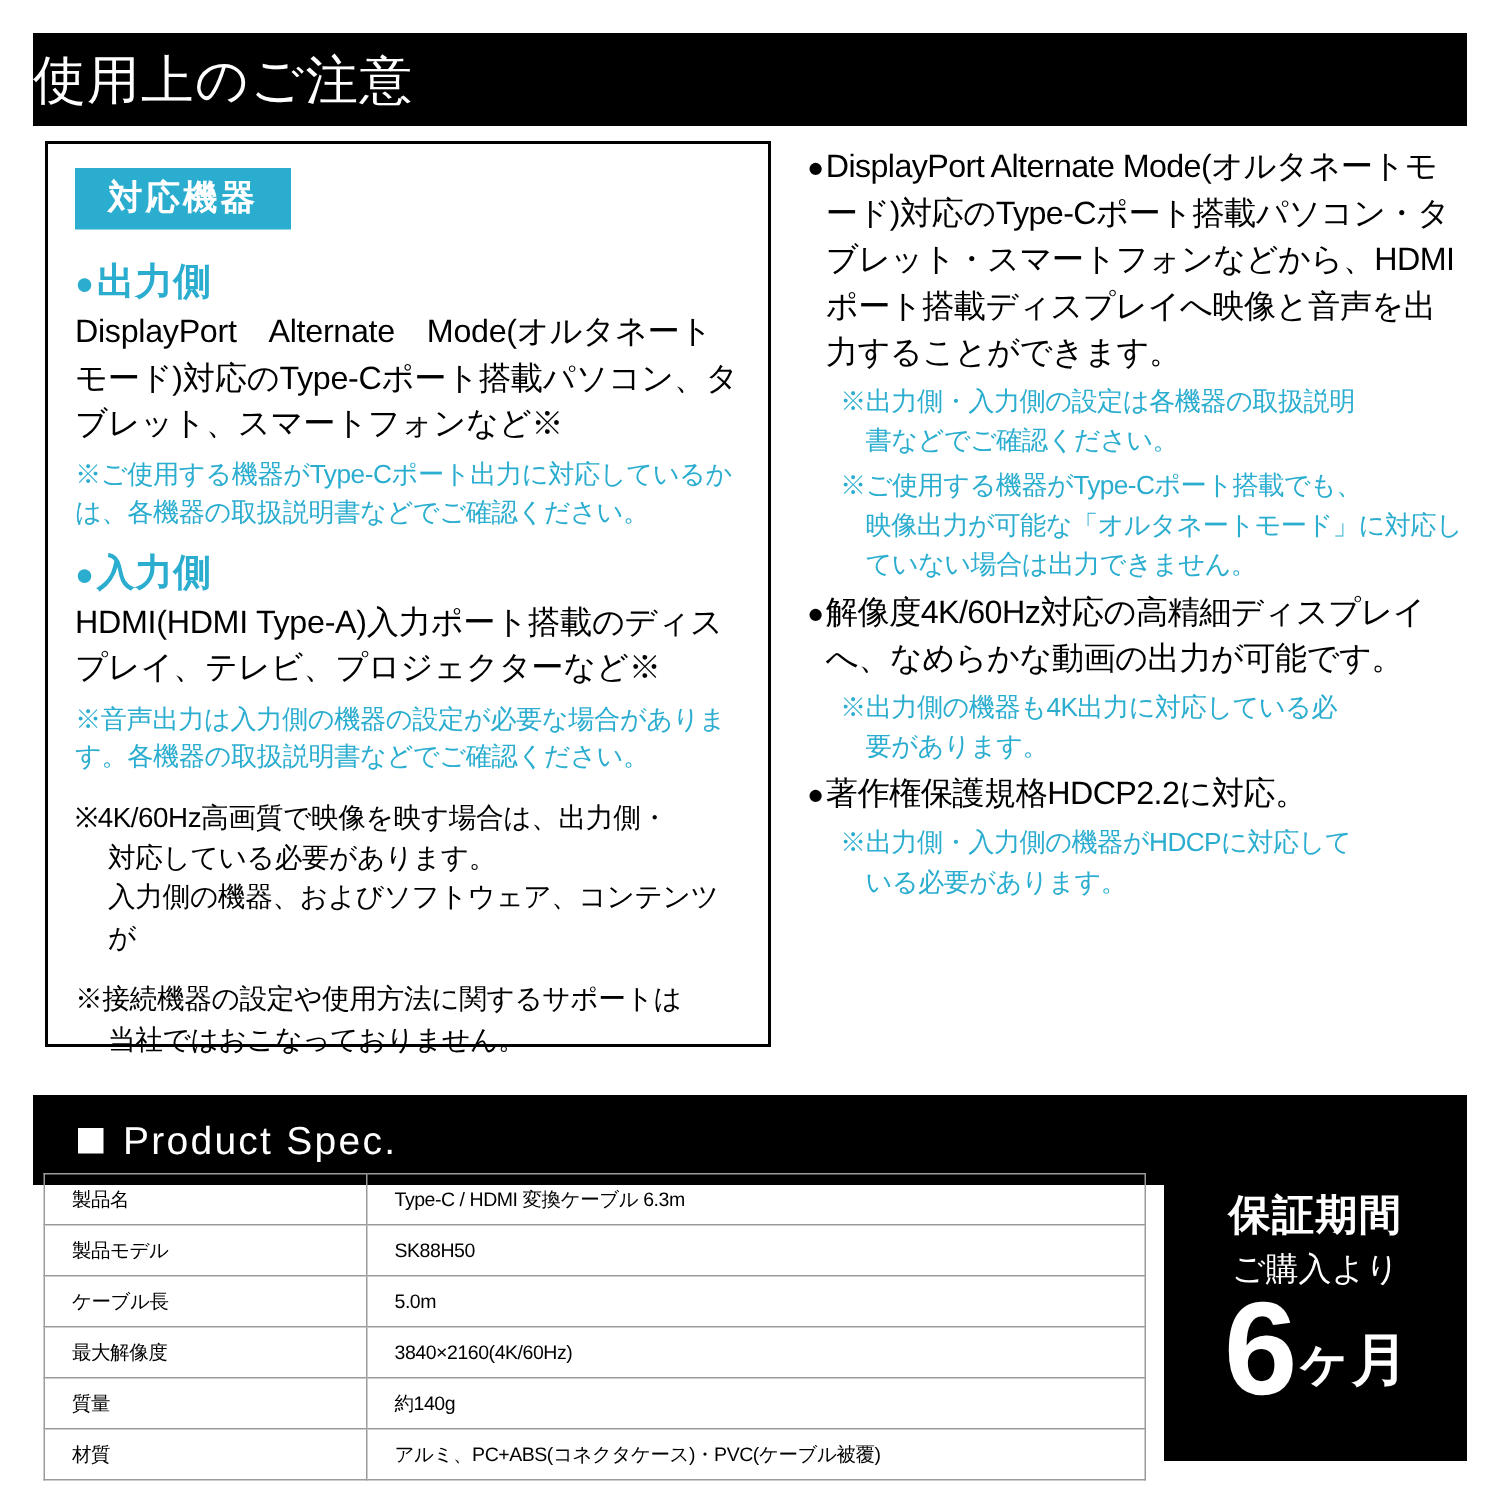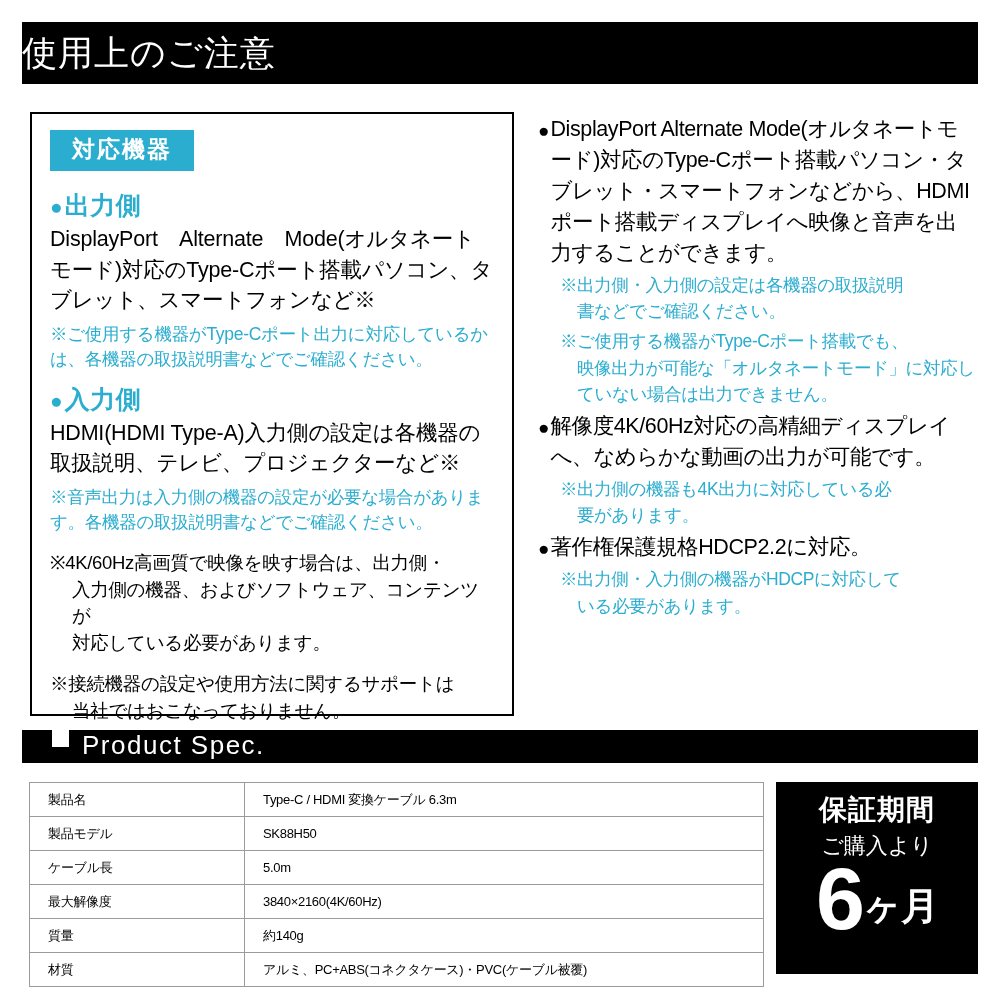--- a/index.html
+++ b/index.html
@@ -23,21 +23,21 @@
   .header-title {
     color: #ffffff;
     font-size: 35px;
     letter-spacing: 1px;
     font-weight: 400;
   }
 
   
   .body-wrap {
     position: absolute;
-    left: 22px; top: 98px;
+    left: 22px; top: 80px;
     width: 956px; height: 630px;
   }
 
   
   .left-box {
     position: absolute;
     left: 8px; top: 14px;
     width: 484px; height: 604px;
     border: 2px solid #000;
     padding: 16px 18px 0 18px;
@@ -118,23 +118,23 @@
     color: #2badcf;
     letter-spacing: -0.4px;
     margin: 3px 0 4px 22px;
   }
   .r-note .ind2 { display: block; padding-left: 17px; }
 
   
   .spec-bar {
     position: absolute;
     left: 22px; top: 730px;
-    width: 956px; height: 33px;
+    width: 956px; height: 60px;
     background: #000;
-    display: flex; 
+    display: flex; align-items: center;
   }
   .spec-square {
     width: 17px; height: 17px;
     background: #ffffff;
     margin-left: 30px;
     margin-right: 13px;
   }
   .spec-bar-title {
     color: #ffffff;
     font-size: 26px;
@@ -216,27 +216,27 @@
         <span class="bullet-blue">●</span>
         <span class="subhead-text">出力側</span>
       </div>
       <div class="para-black">DisplayPort　Alternate　Mode(オルタネートモード)対応のType-Cポート搭載パソコン、タブレット、スマートフォンなど※</div>
       <div class="para-blue">※ご使用する機器がType-Cポート出力に対応しているかは、各機器の取扱説明書などでご確認ください。</div>
 
       <div class="subhead">
         <span class="bullet-blue">●</span>
         <span class="subhead-text">入力側</span>
       </div>
-      <div class="para-black">HDMI(HDMI Type-A)入力側の設定は各機器の取扱説明、テレビ、プロジェクターなど※</div>
+      <div class="para-black">HDMI(HDMI Type-A)入力ポート搭載のディスプレイ、テレビ、プロジェクターなど※</div>
       <div class="para-blue">※音声出力は入力側の機器の設定が必要な場合があります。各機器の取扱説明書などでご確認ください。</div>
 
       <div class="note-black">
         <span>※4K/60Hz高画質で映像を映す場合は、出力側・</span>
+        <span class="ind">対応している必要があります。</span>
         <span class="ind">入力側の機器、およびソフトウェア、コンテンツが</span>
-        <span class="ind">対応している必要があります。</span>
       </div>
 
       <div class="note-black">
         <span>※接続機器の設定や使用方法に関するサポートは</span>
         <span class="ind">当社ではおこなっておりません。</span>
       </div>
     </div>
 
     <div class="right-col">
 

